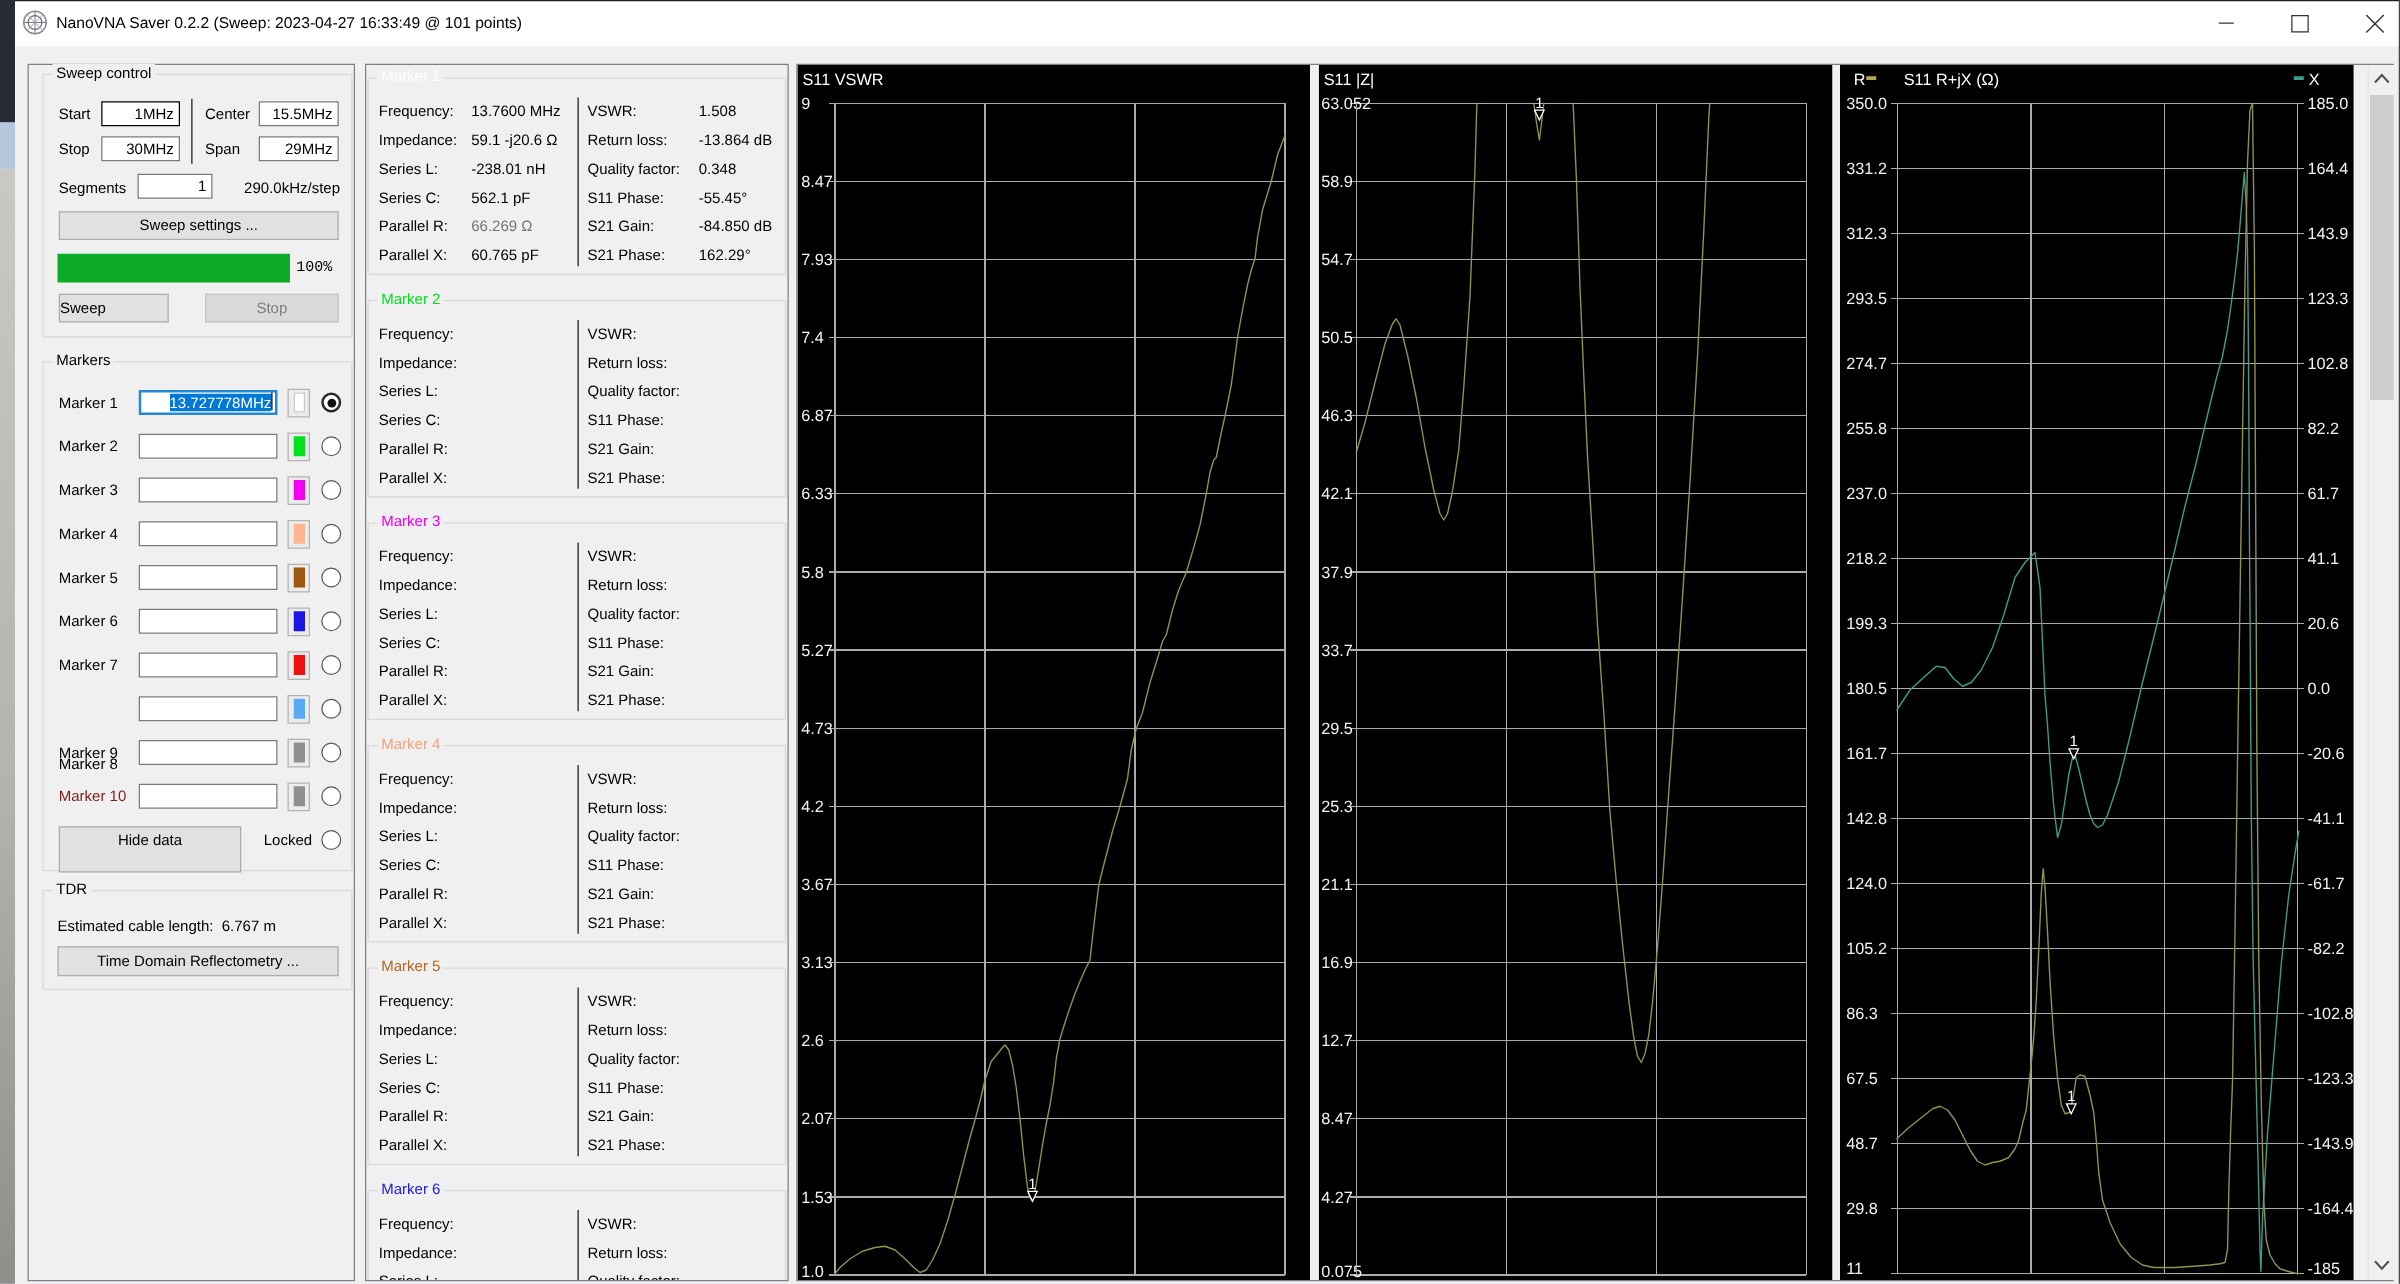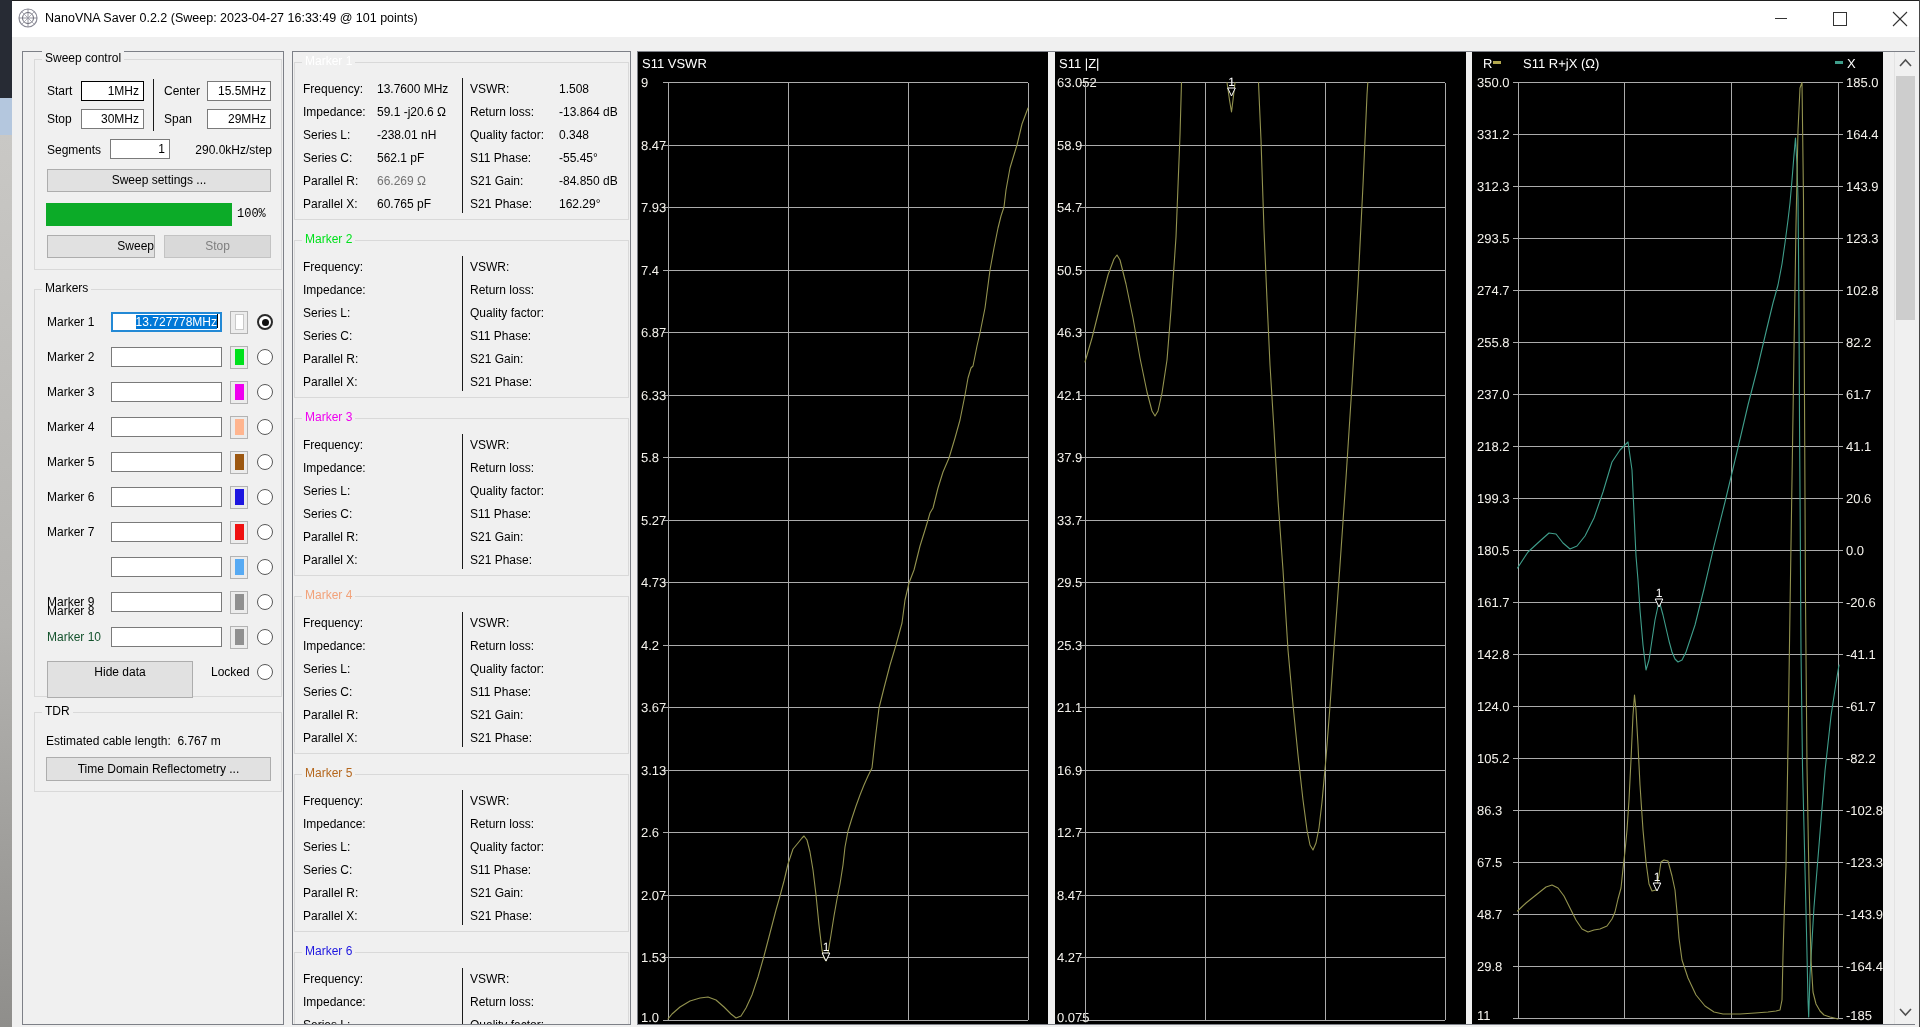--- a/index.html
+++ b/index.html
@@ -40,21 +40,21 @@
 <div style="position:absolute;left:81px;top:109px;width:63px;height:20px;background:#fff;border:1px solid #7a7a7a;box-sizing:border-box;font-size:12px;line-height:18px;text-align:right;padding-right:4px">30MHz</div>
 <div style="position:absolute;left:164px;top:110px;height:18px;line-height:18px;font-size:12px;color:#000;">Span</div>
 <div style="position:absolute;left:207px;top:109px;width:64px;height:20px;background:#fff;border:1px solid #7a7a7a;box-sizing:border-box;font-size:12px;line-height:18px;text-align:right;padding-right:4px">29MHz</div>
 <div style="position:absolute;left:153px;top:79px;width:1px;height:52px;background:#1a1a1a"></div>
 <div style="position:absolute;left:47px;top:141px;height:18px;line-height:18px;font-size:12px;color:#000;">Segments</div>
 <div style="position:absolute;left:110px;top:139px;width:60px;height:20px;background:#fff;border:1px solid #7a7a7a;box-sizing:border-box;font-size:12px;line-height:18px;text-align:right;padding-right:4px">1</div>
 <div style="position:absolute;left:180px;top:141px;width:92px;height:18px;line-height:18px;font-size:12px;color:#000;text-align:right">290.0kHz/step</div>
 <div style="position:absolute;left:47px;top:169px;width:224px;height:23px;background:#e1e1e1;border:1px solid #adadad;color:#000;box-sizing:border-box;font-size:12px;line-height:21px;text-align:center">Sweep settings ...</div>
 <div style="position:absolute;left:46px;top:203px;width:186px;height:23px;background:#0cab28"></div>
 <div style="position:absolute;left:237px;top:205px;height:18px;line-height:18px;font-size:12px;color:#000;font-family:Liberation Mono, monospace;">100%</div>
-<div style="position:absolute;left:47px;top:235px;width:108px;height:23px;background:#e1e1e1;border:1px solid #adadad;color:#000;box-sizing:border-box;font-size:12px;line-height:21px;text-align:right">Sweep</div>
+<div style="position:absolute;left:47px;top:235px;width:88px;height:23px;background:#e1e1e1;border:1px solid #adadad;color:#000;box-sizing:border-box;font-size:12px;line-height:21px;text-align:left">Sweep</div>
 <div style="position:absolute;left:164px;top:235px;width:107px;height:23px;background:#d9d9d9;border:1px solid #c3c3c3;color:#7f7f7f;box-sizing:border-box;font-size:12px;line-height:21px;text-align:center">Stop</div>
 <div style="position:absolute;left:34px;top:289px;width:248px;height:408px;border:1px solid #d9d9d9;box-sizing:border-box"></div>
 <div style="position:absolute;left:42px;top:281px;height:15px;line-height:15px;background:#f0f0f0;padding:0 3px;font-size:12px;color:#000">Markers</div>
 <div style="position:absolute;left:47px;top:313px;height:18px;line-height:18px;font-size:12px;color:#000;">Marker 1</div>
 <div style="position:absolute;left:111px;top:312px;width:111px;height:20px;background:#fff;border:2px solid #2389d5;box-sizing:border-box;font-size:12px;line-height:16px;text-align:right;padding-right:2px"><span style="background:#0078d7;color:#fff;padding:0 0px">13.727778MHz</span><span style="display:inline-block;width:1px;height:14px;background:#000;vertical-align:-2px"></span></div>
 <div style="position:absolute;left:230px;top:310.5px;width:18px;height:23px;background:#ececec;border:1px solid #b3b3b3;box-sizing:border-box"></div>
 <div style="position:absolute;left:234.5px;top:314px;width:9px;height:16px;background:#ffffff;border:1px solid #c9c9c9;box-sizing:border-box"></div>
 <div style="position:absolute;left:257px;top:314px;width:16px;height:16px;border-radius:50%;border:2px solid #2b2b2b;background:#fff;box-sizing:border-box"></div>
 <div style="position:absolute;left:261.5px;top:318.5px;width:7px;height:7px;border-radius:50%;background:#111"></div>
 <div style="position:absolute;left:47px;top:348px;height:18px;line-height:18px;font-size:12px;color:#000;">Marker 2</div>
@@ -90,21 +90,21 @@
 <div style="position:absolute;left:47px;top:558px;height:18px;line-height:18px;font-size:12px;color:#000;margin-top:44px;">Marker 8</div>
 <div style="position:absolute;left:111px;top:557px;width:111px;height:20px;background:#fff;border:1px solid #7a7a7a;box-sizing:border-box;font-size:12px;line-height:18px;text-align:right;padding-right:4px"></div>
 <div style="position:absolute;left:230px;top:555.5px;width:18px;height:23px;background:#ececec;border:1px solid #b3b3b3;box-sizing:border-box"></div>
 <div style="position:absolute;left:234.5px;top:559px;width:9px;height:16px;background:#57aaf3;"></div>
 <div style="position:absolute;left:257px;top:559px;width:16px;height:16px;border-radius:50%;border:1.5px solid #595959;background:#fff;box-sizing:border-box"></div>
 <div style="position:absolute;left:47px;top:593px;height:18px;line-height:18px;font-size:12px;color:#000;">Marker 9</div>
 <div style="position:absolute;left:111px;top:592px;width:111px;height:20px;background:#fff;border:1px solid #7a7a7a;box-sizing:border-box;font-size:12px;line-height:18px;text-align:right;padding-right:4px"></div>
 <div style="position:absolute;left:230px;top:590.5px;width:18px;height:23px;background:#ececec;border:1px solid #b3b3b3;box-sizing:border-box"></div>
 <div style="position:absolute;left:234.5px;top:594px;width:9px;height:16px;background:#909090;"></div>
 <div style="position:absolute;left:257px;top:594px;width:16px;height:16px;border-radius:50%;border:1.5px solid #595959;background:#fff;box-sizing:border-box"></div>
-<div style="position:absolute;left:47px;top:628px;height:18px;line-height:18px;font-size:12px;color:#14532d;">Marker 10</div>
+<div style="position:absolute;left:47px;top:628px;height:18px;line-height:18px;font-size:12px;color:#7f1d1d;">Marker 10</div>
 <div style="position:absolute;left:111px;top:627px;width:111px;height:20px;background:#fff;border:1px solid #7a7a7a;box-sizing:border-box;font-size:12px;line-height:18px;text-align:right;padding-right:4px"></div>
 <div style="position:absolute;left:230px;top:625.5px;width:18px;height:23px;background:#ececec;border:1px solid #b3b3b3;box-sizing:border-box"></div>
 <div style="position:absolute;left:234.5px;top:629px;width:9px;height:16px;background:#909090;"></div>
 <div style="position:absolute;left:257px;top:629px;width:16px;height:16px;border-radius:50%;border:1.5px solid #595959;background:#fff;box-sizing:border-box"></div>
 <div style="position:absolute;left:47px;top:661px;width:146px;height:37px;background:#e1e1e1;border:1px solid #adadad;color:#000;box-sizing:border-box;font-size:12px;line-height:21px;text-align:center">Hide data</div>
 <div style="position:absolute;left:211px;top:663px;height:18px;line-height:18px;font-size:12px;color:#000;">Locked</div>
 <div style="position:absolute;left:257px;top:664px;width:16px;height:16px;border-radius:50%;border:1.5px solid #595959;background:#fff;box-sizing:border-box"></div>
 <div style="position:absolute;left:34px;top:712px;width:248px;height:80px;border:1px solid #d9d9d9;box-sizing:border-box"></div>
 <div style="position:absolute;left:42px;top:704px;height:15px;line-height:15px;background:#f0f0f0;padding:0 3px;font-size:12px;color:#000">TDR</div>
 <div style="position:absolute;left:46px;top:732px;height:18px;line-height:18px;font-size:12px;color:#000;">Estimated cable length:&nbsp; 6.767 m</div>

